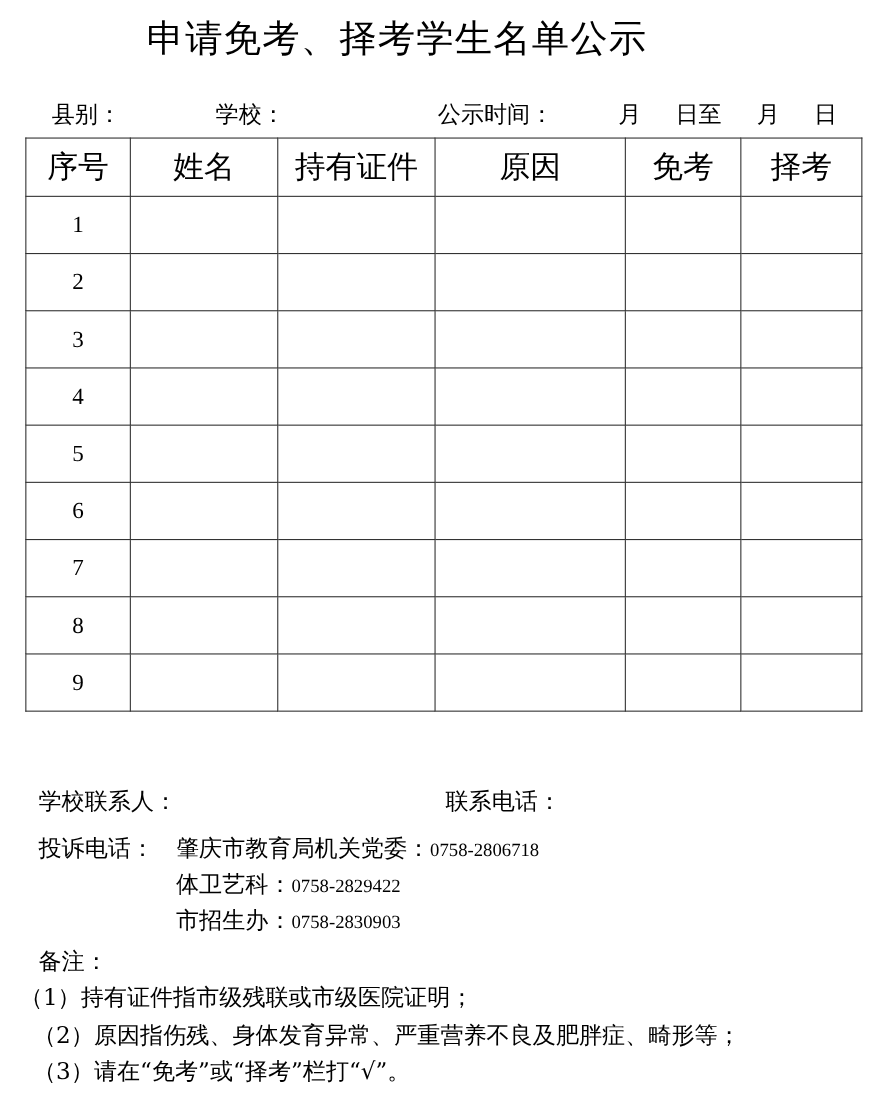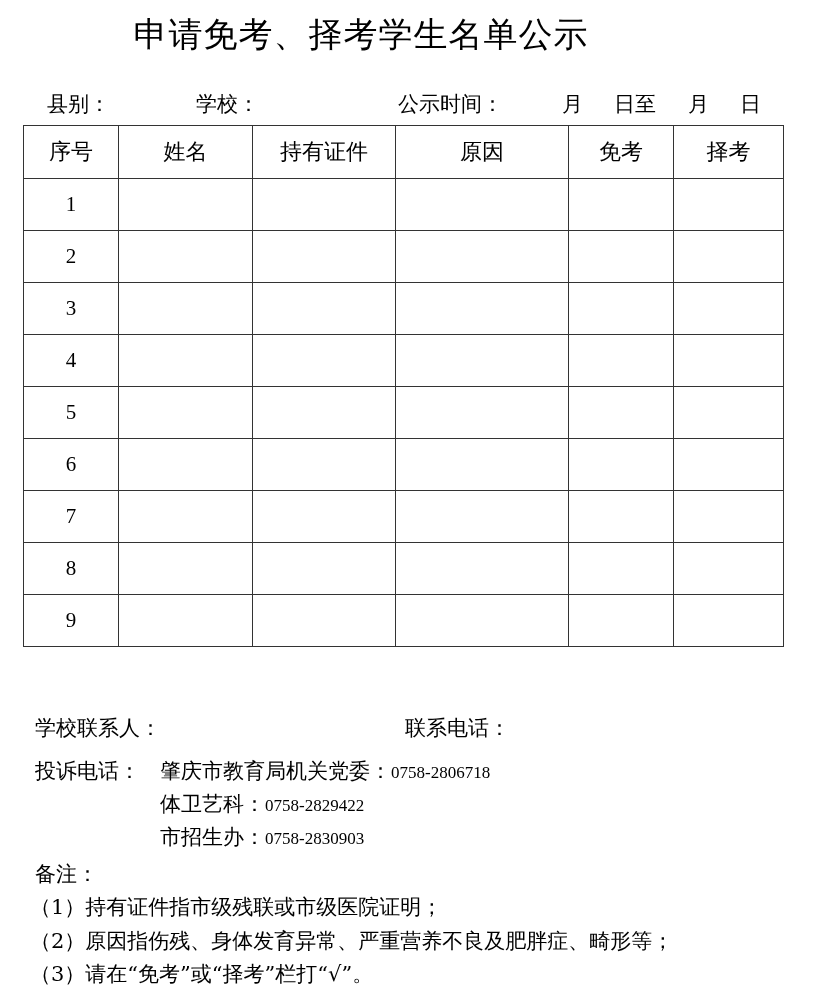--- a/index.html
+++ b/index.html
@@ -2,21 +2,21 @@
 <html><head>
 <meta charset="utf-8">
 <style>
   html, body { margin:0; padding:0; background:#ffffff; }
   body { width:813px; height:995px; position:relative; overflow:hidden; color:#000; font-family:"DejaVu Sans", sans-serif; }
   .abs { position:absolute; white-space:nowrap; }
   .title { left:0; width:722px; top:12px; text-align:center; font-size:34px; letter-spacing:1px; font-family:"DejaVu Sans", sans-serif; }
   .meta { top:90px; font-size:21px; font-family:"DejaVu Serif", serif; }
   table.roster { position:absolute; left:23px; top:125px; border-collapse:collapse; table-layout:fixed; }
   table.roster td, table.roster th { border:1.5px solid #333; padding:0; text-align:center; vertical-align:middle; }
-  table.roster th { height:52px; font-weight:normal; font-size:22px; font-family:"DejaVu Sans", sans-serif; }
+  table.roster th { height:52px; font-weight:normal; font-size:28px; font-family:"DejaVu Sans", sans-serif; }
   table.roster td { height:51px; font-size:21px; font-family:"Liberation Serif", serif; }
   .foot { font-size:21px; font-family:"DejaVu Serif", serif; }
   .num { font-family:"Liberation Serif", serif; font-size:17px; }
 </style>
 </head>
 <body>
 
 <div class="abs title">申请免考、择考学生名单公示</div>
 
 <div class="abs meta" style="left:47px;">县别：</div>
@@ -130,15 +130,15 @@
   <span>肇庆市教育局机关党委：</span><span class="num">0758-2806718</span>
 </div>
 <div class="abs foot" style="left:160px; top:790px;">
   <span>体卫艺科：</span><span class="num">0758-2829422</span>
 </div>
 <div class="abs foot" style="left:160px; top:823px;">
   <span>市招生办：</span><span class="num">0758-2830903</span>
 </div>
 
 <div class="abs foot" style="left:35px; top:860px;">备注：</div>
-<div class="abs foot" style="left:30px; top:893px;">（1）持有证件指市级残联或市级医院证明；</div>
+<div class="abs foot" style="left:18px; top:893px;">（1）持有证件指市级残联或市级医院证明；</div>
 <div class="abs foot" style="left:30px; top:927px;">（2）原因指伤残、身体发育异常、严重营养不良及肥胖症、畸形等；</div>
 <div class="abs foot" style="left:30px; top:960px;">（3）请在“免考”或“择考”栏打“√”。</div>
 
 </body></html>

